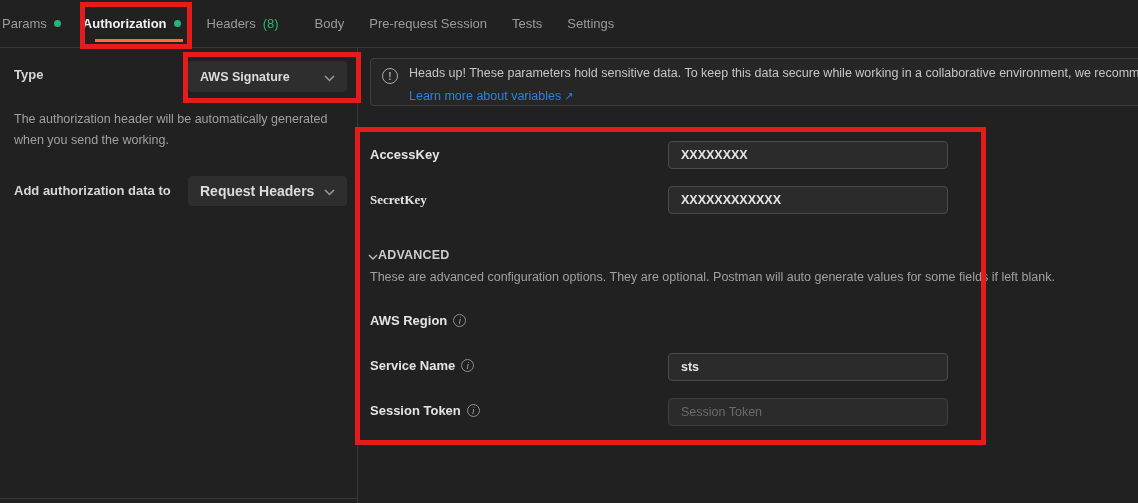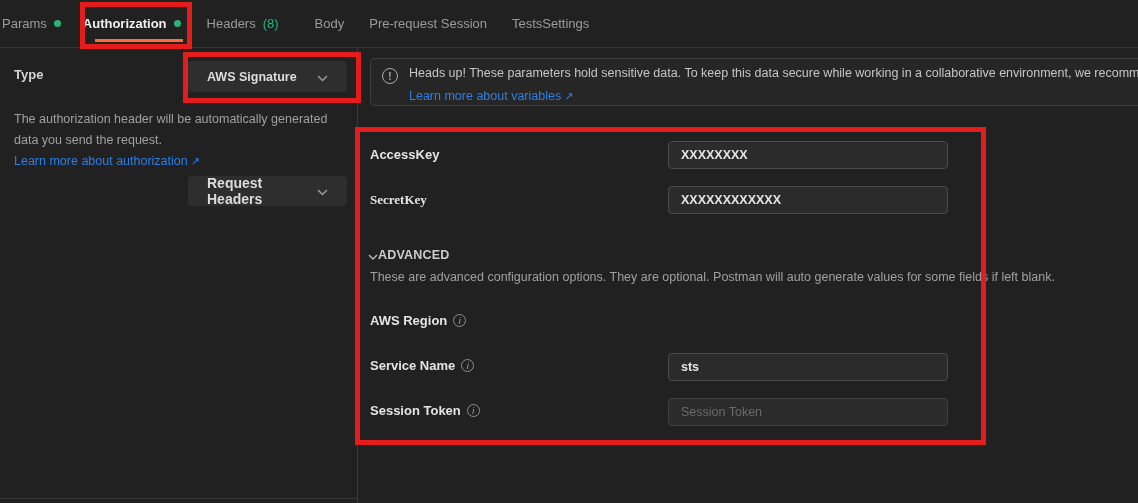--- a/index.html
+++ b/index.html
@@ -14,28 +14,28 @@
   .page{position:relative;width:1138px;height:503px;background:var(--page_bg);overflow:hidden;}
 
   
   .tabbar{position:absolute;left:0;top:0;width:100%;height:48px;display:flex;align-items:center;
           padding-left:2px;border-bottom:1px solid var(--panel_border);}
   .tab{display:flex;align-items:center;gap:7px;font-size:13px;color:var(--tab_text);white-space:nowrap;cursor:pointer;}
   .tab .dot{width:7px;height:7px;border-radius:50%;background:var(--green);}
   .tab.active .tab-label{color:var(--tab_text_active);font-weight:700;}
   .tab .count{color:var(--green);}
   .m-params{margin-right:22px}.m-auth{margin-right:26px}.m-headers{margin-right:36px}
-  .m-body{margin-right:25px}.m-pre{margin-right:25px}.m-tests{}
+  .m-body{margin-right:25px}.m-pre{margin-right:25px}.m-tests{margin-right:25px}
   .tab-underline{position:absolute;left:95px;top:39px;width:88px;height:3px;background:var(--orange);}
 
   
   .left-panel{position:absolute;left:0;top:48px;width:358px;height:455px;border-right:1px solid var(--panel_border);}
   .lbl{position:absolute;font-size:13px;font-weight:700;color:#d6d6d6;}
   .dropdown{position:absolute;background:var(--dropdown_bg);border-radius:4px;display:flex;align-items:center;
-            justify-content:space-between;padding:0 19px;cursor:pointer;}
+            justify-content:space-between;padding:0 12px;cursor:pointer;}
   .dropdown .dd-text{font-size:12.5px;font-weight:700;color:#dcdcdc;}
   .para{position:absolute;font-size:12.5px;line-height:20.5px;color:var(--text_secondary);}
   .link{font-size:12.5px;color:var(--link_blue);cursor:pointer;white-space:nowrap;}
   .ext{font-size:11px;color:var(--link_blue);margin-left:3px;}
   .panel-bottom-line{position:absolute;left:0;top:498px;width:358px;height:1px;background:var(--panel_border);}
 
   
   .banner{position:absolute;left:370px;top:58px;width:790px;height:48px;background:var(--banner_bg);
           border:1px solid var(--banner_border);border-radius:4px;overflow:hidden;}
   .banner-icon{position:absolute;left:11px;top:9px;width:16px;height:16px;border:1.4px solid #ababab;
@@ -106,27 +106,25 @@
       <span class="dd-text">AWS Signature</span>
       <span class="chev">
         <svg width="11" height="7" viewBox="0 0 11 7">
             <polyline points="1,1 5.5,5.5 10,1" fill="none" stroke="#9a9a9a" stroke-width="1.5"></polyline>
           </svg>
       </span>
     </div>
 
     <div class="para" style="left:14px;top:61px;width:335px;">
       <div>The authorization header will be automatically generated</div>
-      <div>data you send the request.</div>
+      <div>when you send the working.</div>
     </div>
 
-    <div style="position:absolute;left:14px;top:103px;">
-      <span class="link">Learn more about authorization</span><span class="ext">↗</span>
-    </div>
 
+    <div class="lbl" style="left:14px;top:135px;">Add authorization data to</div>
 
     <div class="dropdown" style="left:188px;top:128px;width:159px;height:30px;">
       <span class="dd-text" style="font-size:14px;">Request Headers</span>
       <span class="chev">
         <svg width="11" height="7" viewBox="0 0 11 7">
             <polyline points="1,1 5.5,5.5 10,1" fill="none" stroke="#9a9a9a" stroke-width="1.5"></polyline>
           </svg>
       </span>
     </div>
   </div>

